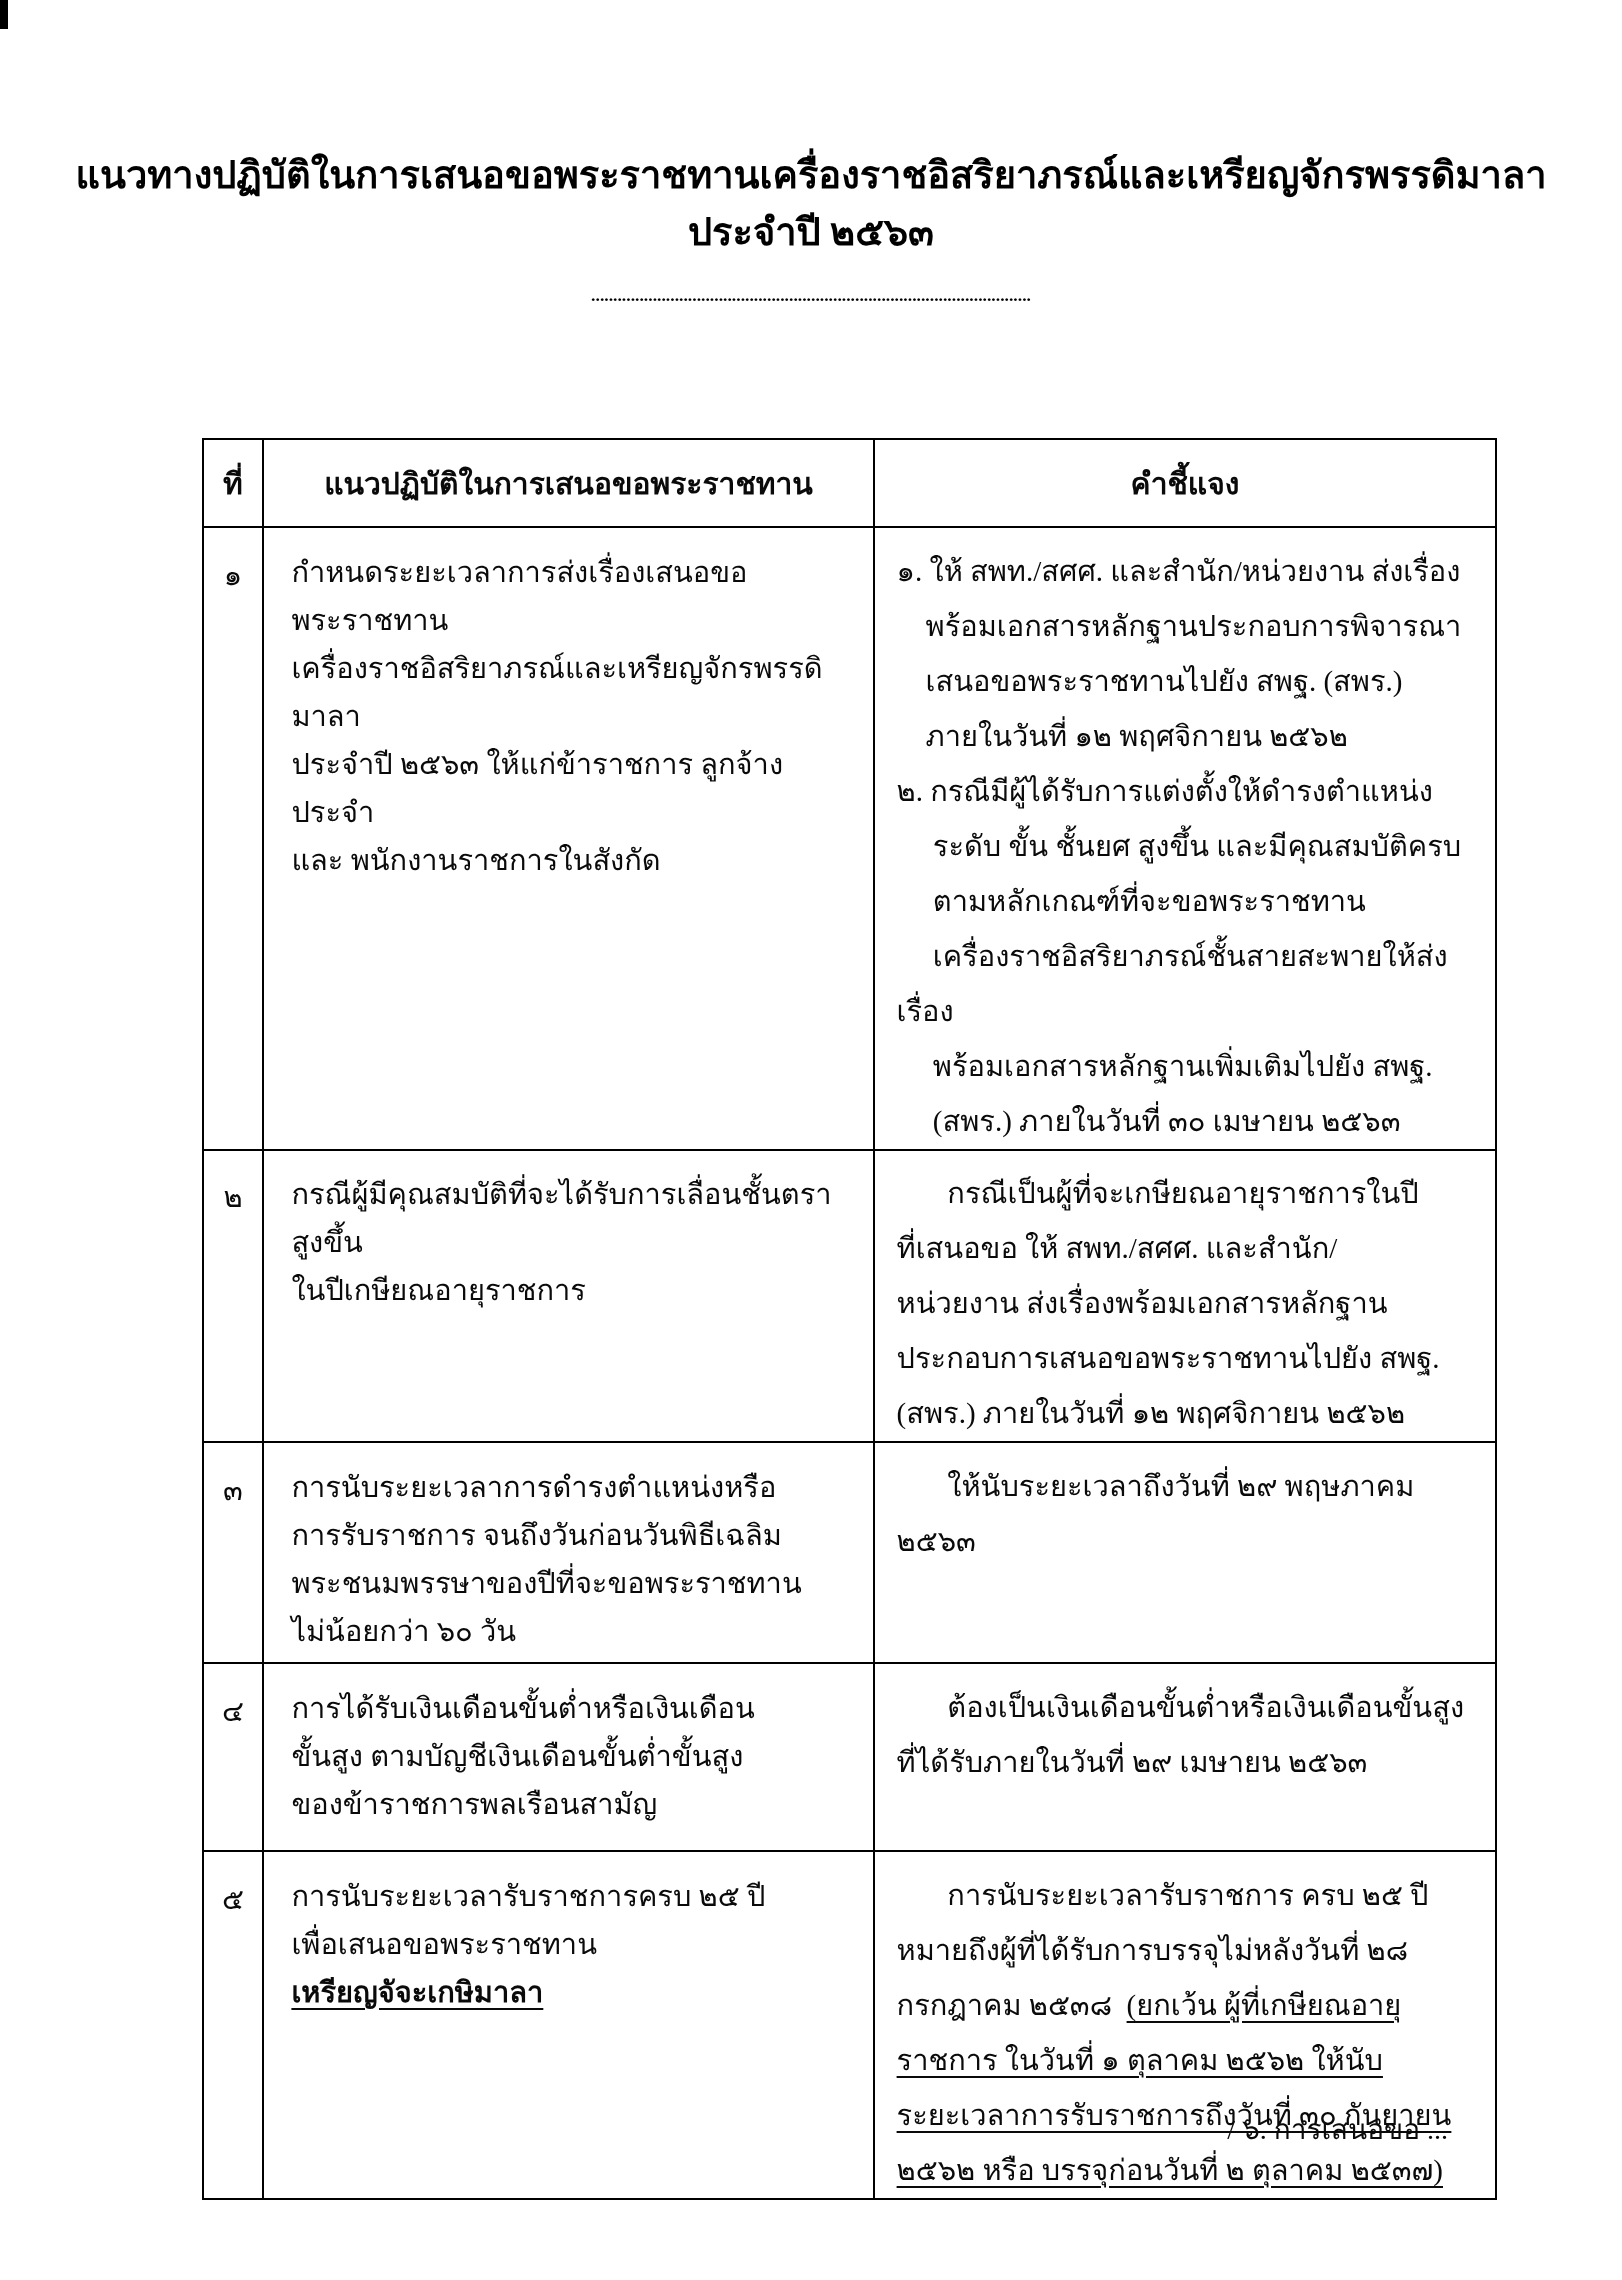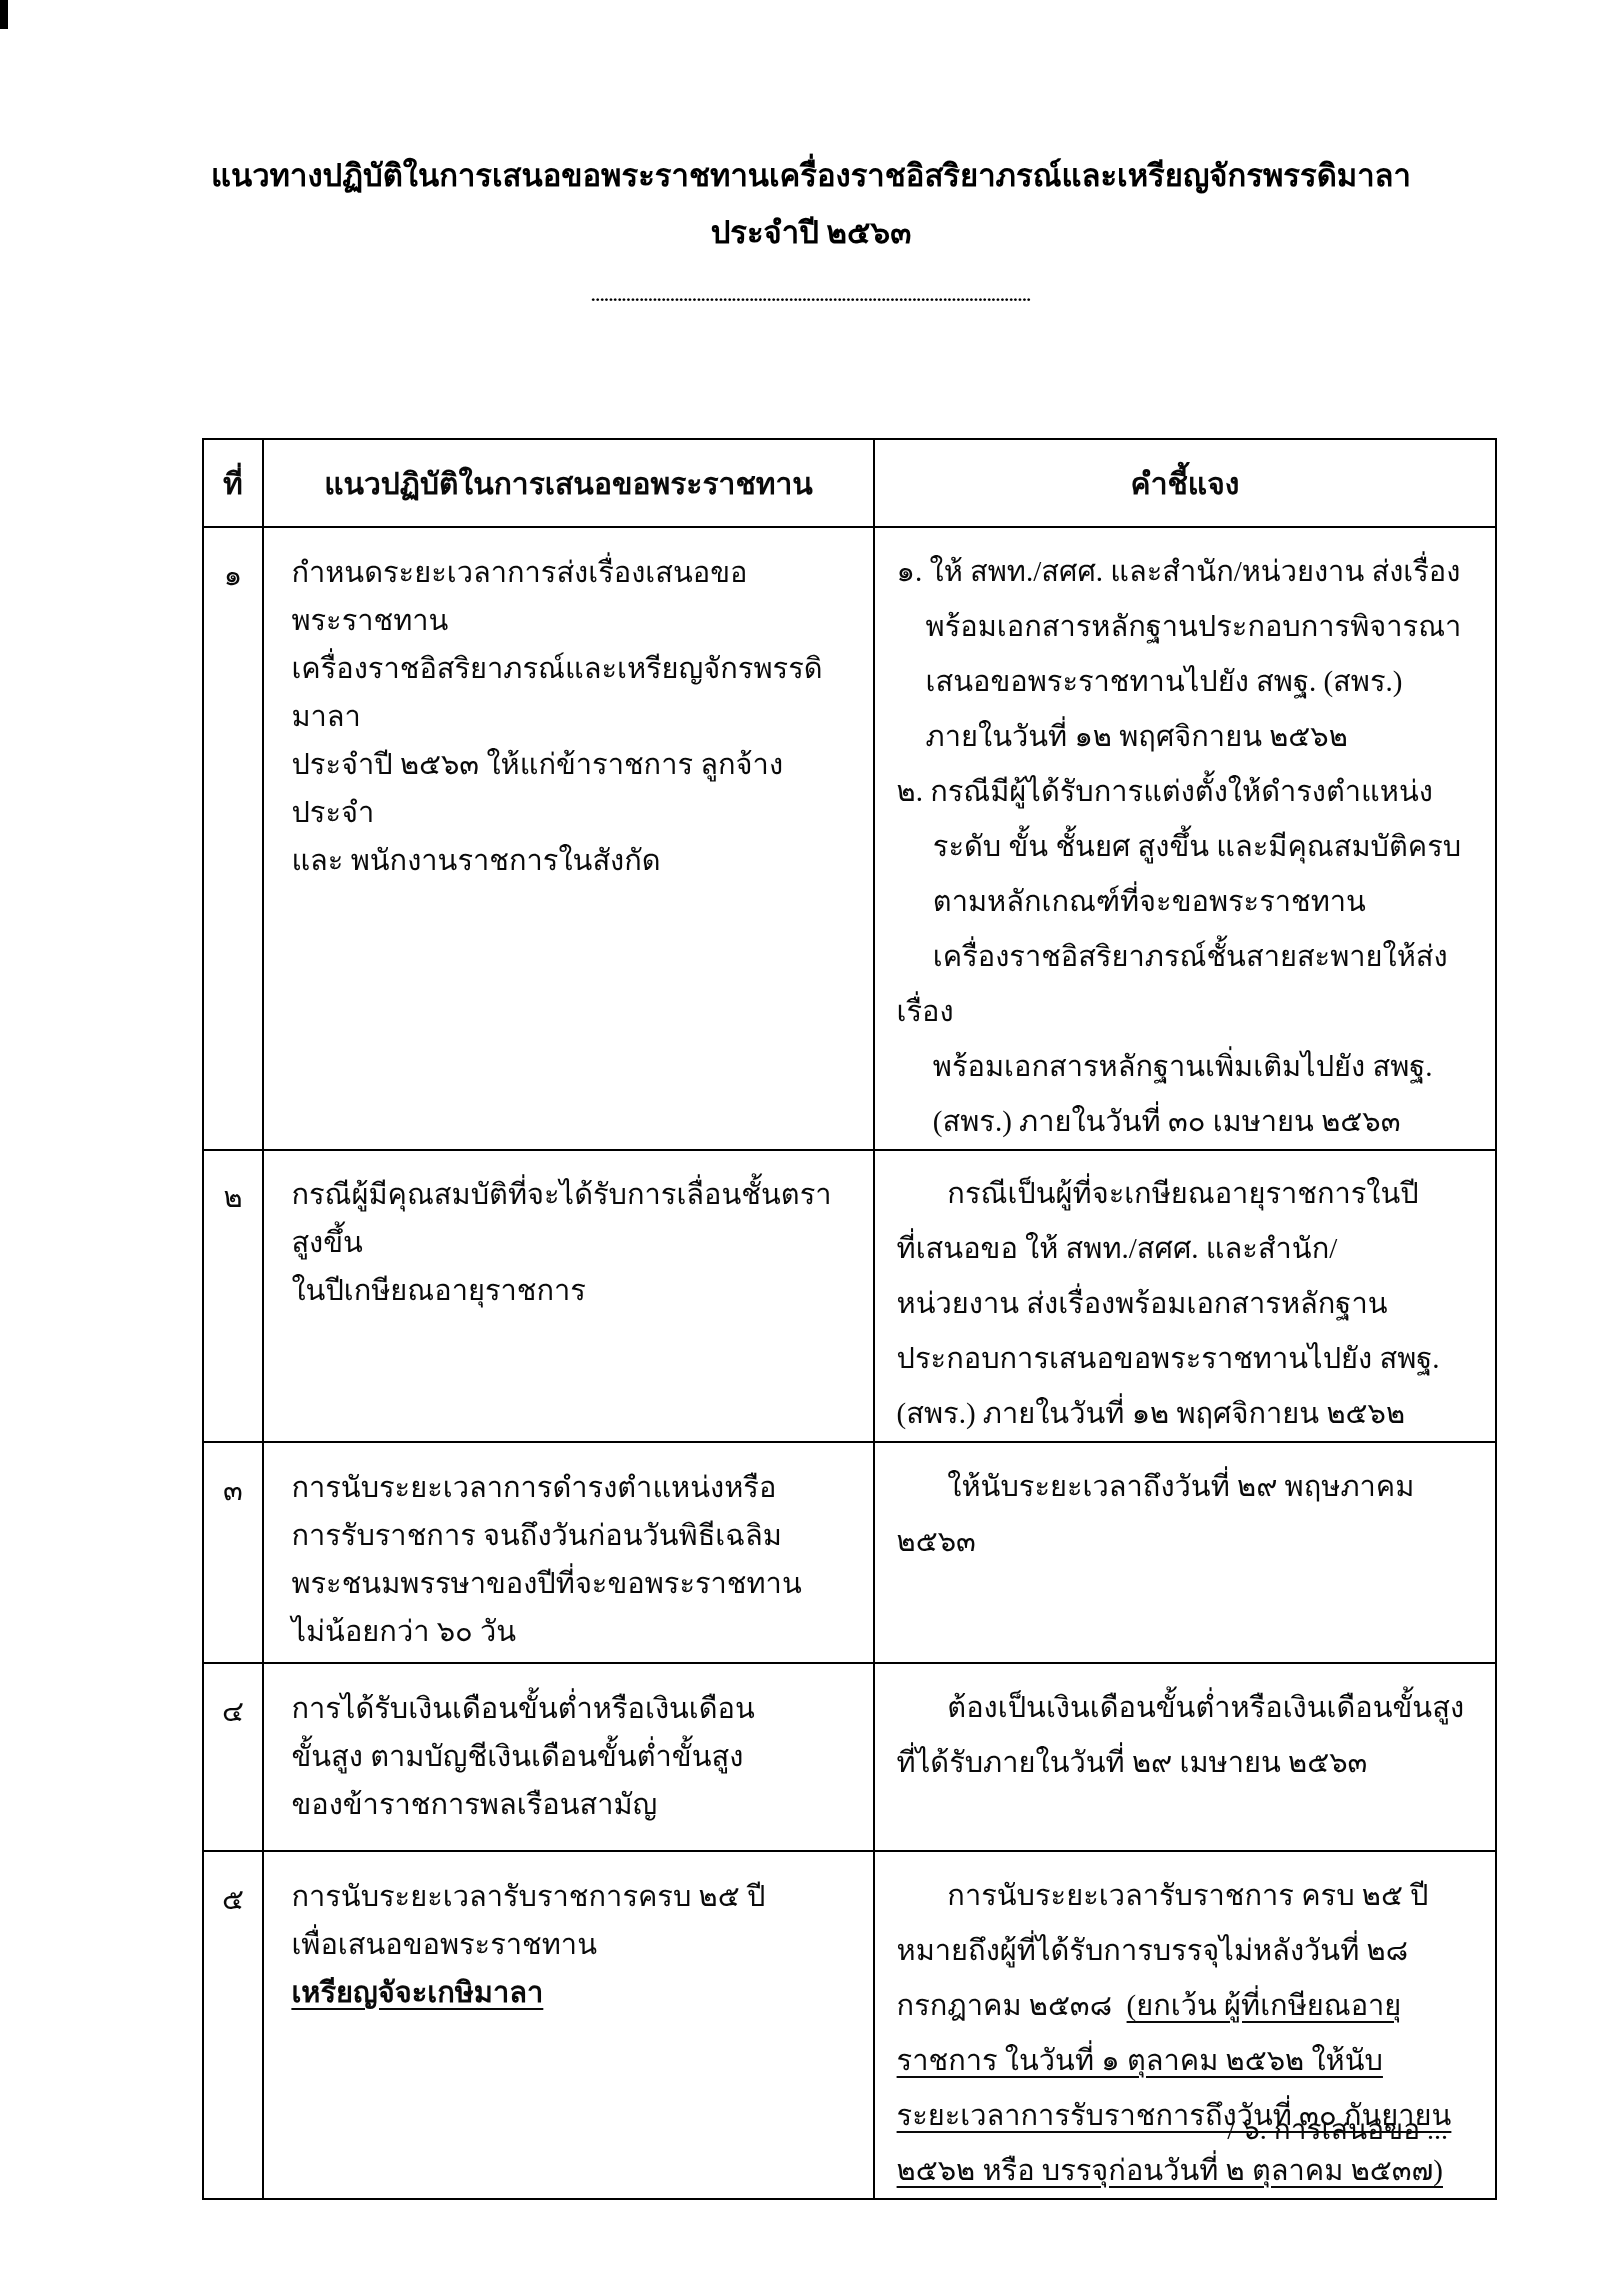--- a/index.html
+++ b/index.html
@@ -23,21 +23,21 @@
     top: 0;
     width: 7.8px;
     height: 29px;
     background: #000;
   }
   .heading {
     margin: 0 59px;
     padding-top: 147px;
     text-align: center;
     font-weight: bold;
-    font-size: 31px;
+    font-size: 38px;
     line-height: 57px;
     color: #000;
   }
   .dotted-divider {
     margin-top: 23.5px;
     text-align: center;
     font-size: 17.6px;
     font-weight: bold;
     letter-spacing: 0px;
     color: #000;

